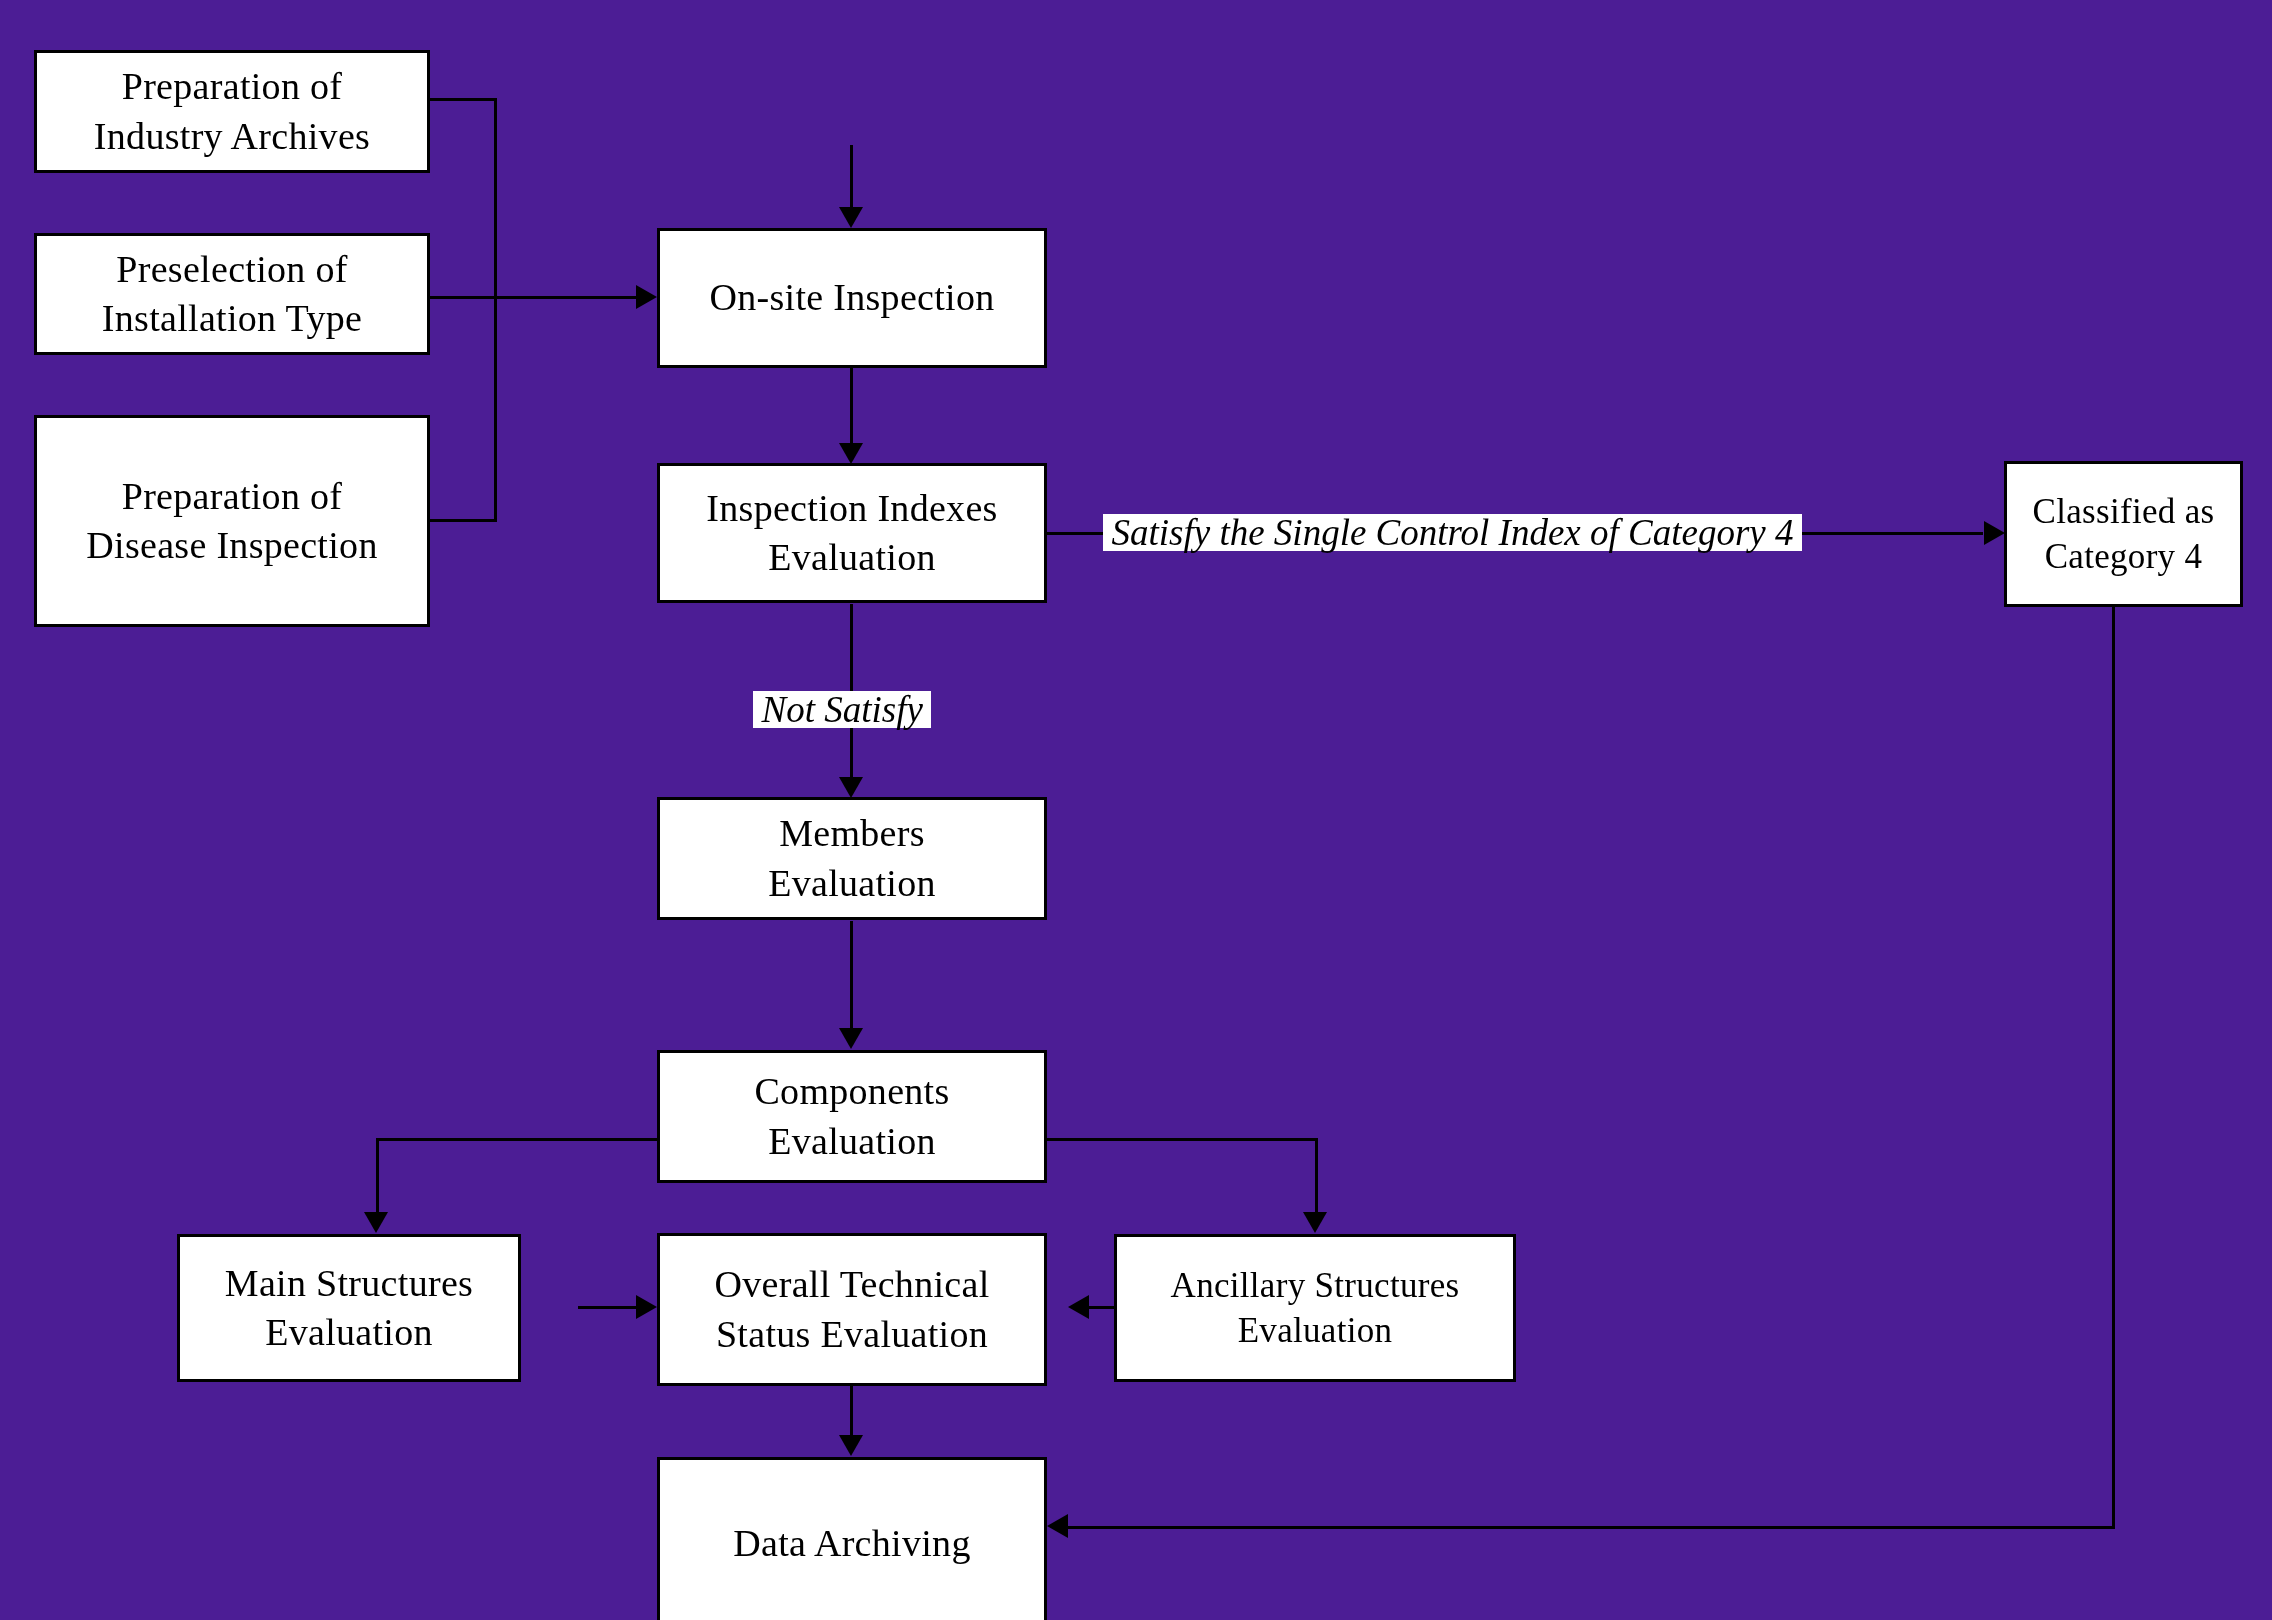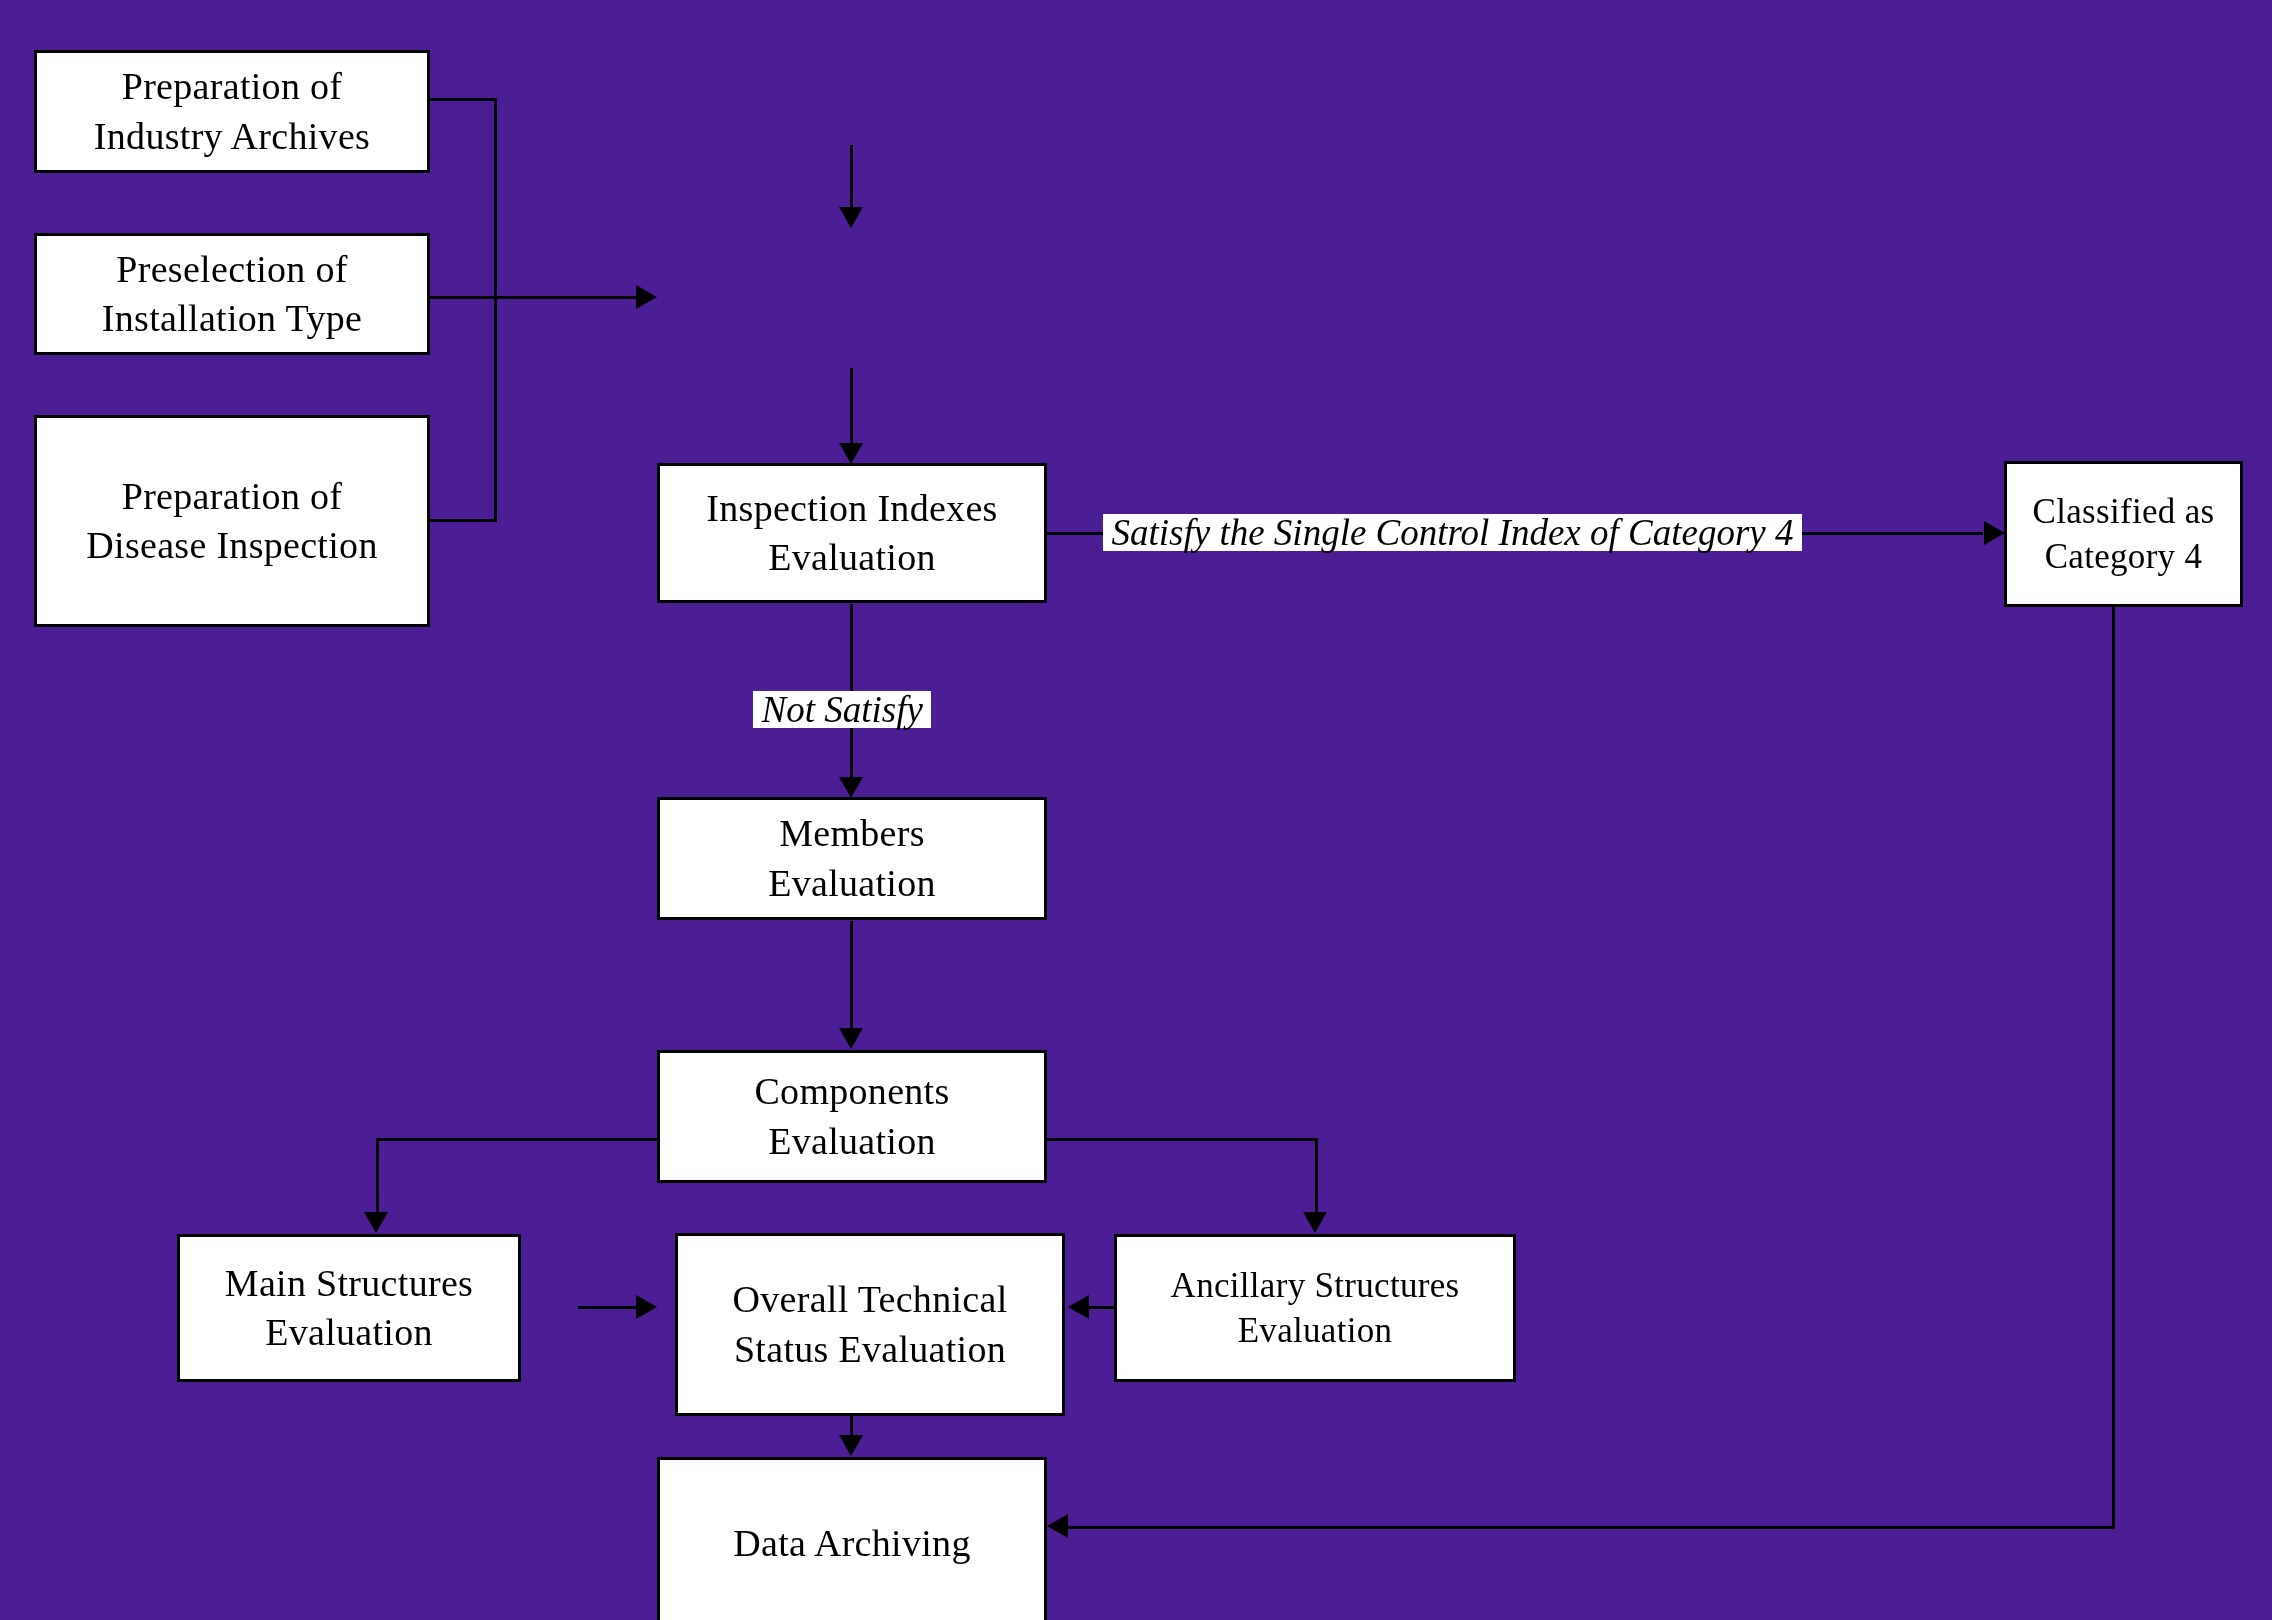--- a/index.html
+++ b/index.html
@@ -89,37 +89,40 @@
     <span class="ln">Preselection of</span>
     <span class="ln">Installation Type</span>
   </div>
 
   <div class="node" style="left:34px; top:415px; width:396px; height:212px;">
     <span class="ln">Preparation of</span>
     <span class="ln">Disease Inspection</span>
   </div>
 
 
+  <div class="node" style="left:657px; top:228px; width:390px; height:140px;">
+    <span class="ln">On-site Inspection</span>
+  </div>
 
   <div class="node" style="left:657px; top:463px; width:390px; height:140px;">
     <span class="ln">Inspection Indexes</span>
     <span class="ln">Evaluation</span>
   </div>
 
   <div class="node" style="left:657px; top:797px; width:390px; height:123px;">
     <span class="ln">Members</span>
     <span class="ln">Evaluation</span>
   </div>
 
   <div class="node" style="left:657px; top:1050px; width:390px; height:133px;">
     <span class="ln">Components</span>
     <span class="ln">Evaluation</span>
   </div>
 
-  <div class="node" style="left:657px; top:1233px; width:390px; height:183px;margin-left:18px;">
+  <div class="node" style="left:657px; top:1233px; width:390px; height:153px;">
     <span class="ln">Overall Technical</span>
     <span class="ln">Status Evaluation</span>
   </div>
 
   <div class="node" style="left:657px; top:1457px; width:390px; height:174px;">
     <span class="ln">Data Archiving</span>
   </div>
 
   <div class="node" style="left:2004px; top:461px; width:239px; height:146px; font-size:35px;">
     <span class="ln">Classified as</span>

